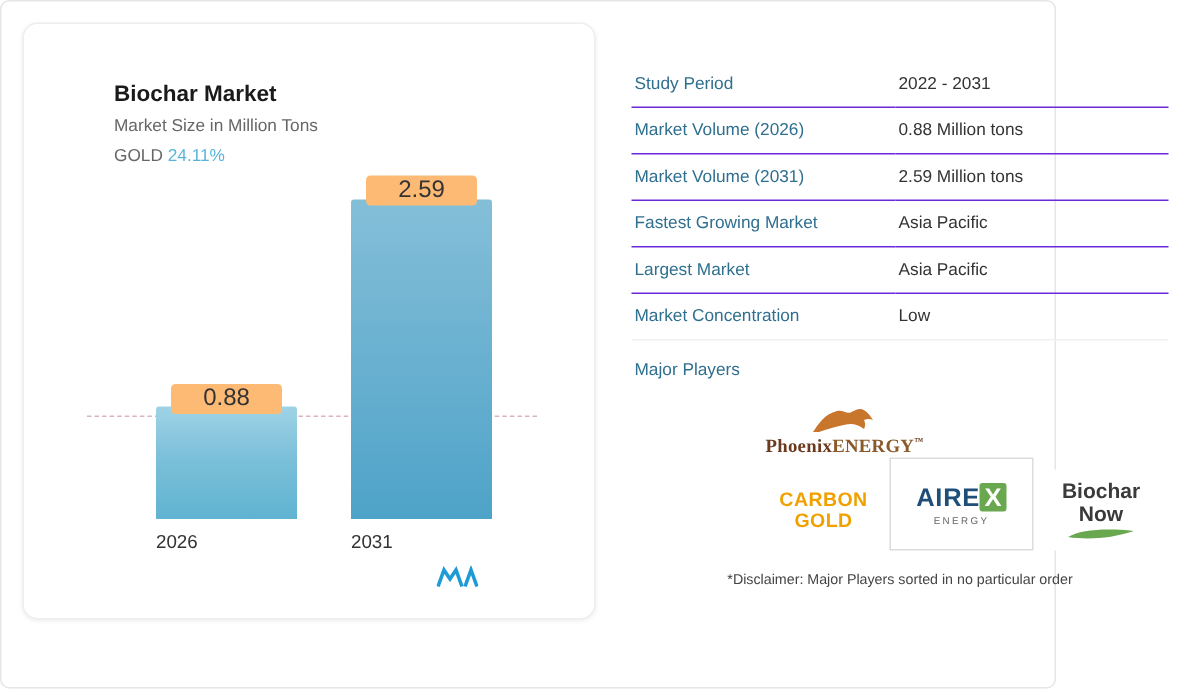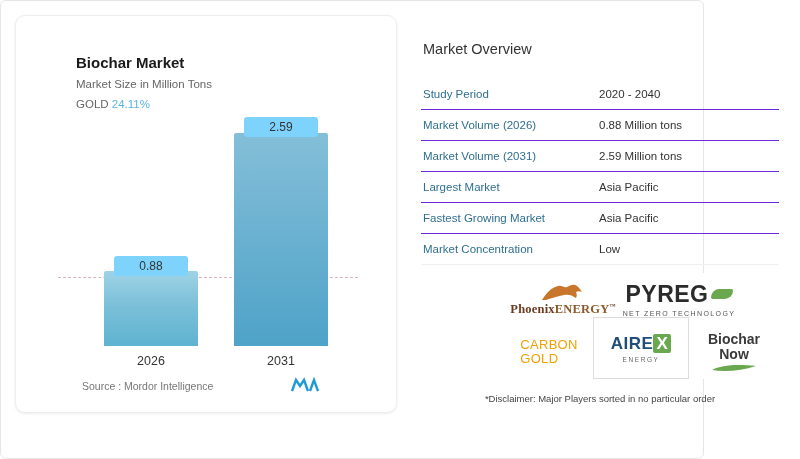--- a/index.html
+++ b/index.html
@@ -90,40 +90,40 @@
     top: 117px;
     height: 213px;
     background: linear-gradient(180deg, #84bfd8 0%, #6fb3d2 40%, #4ea3c8 100%);
   }
   .bar-label {
     position: absolute;
     width: 74px;
     height: 20px;
     line-height: 20px;
     text-align: center;
-    font-size: 12px;
-    color: #333;
-    background: #7dd3fc;
+    font-size: 16px;
+    color: #333;
+    background: #fdba74;
     border-radius: 3px;
   }
   .bar-label-2026 { left: 98px; top: 240px; }
   .bar-label-2031 { left: 228px; top: 101px; }
 
   .dashline {
     position: absolute;
     left: 42px;
     top: 261px;
     width: 300px;
     border-top: 1px dashed #d9b3bd;
   }
 
   .x-label {
     position: absolute;
     width: 94px;
-    text-align: center;
+    text-align: left;
     font-size: 12.5px;
     color: #333;
     top: 338px;
   }
   .x-2026 { left: 88px; }
   .x-2031 { left: 218px; }
 
   .source {
     position: absolute;
     left: 66px;
@@ -233,23 +233,24 @@
     width: 22px;
     height: 10px;
     background: #6aa84f;
     border-radius: 10px 2px 10px 2px;
     vertical-align: 3px;
     margin-left: 2px;
   }
 
   .carbon-text {
     font-size: 13px;
-    font-weight: normal;
+    font-weight: bold;
     color: #f0a100;
     line-height: 1.05;
+    text-align: center;
     letter-spacing: .3px;
   }
   .carbon-text .g { color: #f0a100; }
 
   .airex-text {
     font-size: 17px;
     font-weight: bold;
     color: #1f4e79;
     letter-spacing: .5px;
   }
@@ -307,79 +308,72 @@
       <div class="bar bar-2026"></div>
       <div class="bar bar-2031"></div>
 
       <div class="bar-label bar-label-2026">0.88</div>
       <div class="bar-label bar-label-2031">2.59</div>
 
       <div class="x-label x-2026">2026</div>
       <div class="x-label x-2031">2031</div>
     </div>
 
-    <div class="source">Source :  Mordor Intelligence</div>
 
     <svg class="mi-logo" viewBox="0 0 28 16">
       <path d="M1 14 L5 3 L9 9 L13 3 L17 14" fill="none" stroke="#1e9bd7" stroke-width="2.4"></path>
       <path d="M19 14 L23 3 L27 14" fill="none" stroke="#1e9bd7" stroke-width="2.4"></path>
     </svg>
   </div>
 
   <div class="right-panel">
 
-    <div class="overview-title">Market Overview</div>
 
     <table class="meta">
       <tbody>
         <tr>
           <td class="k">Study Period</td>
-          <td class="v">2020 - 2040</td>
+          <td class="v">2022 - 2031</td>
         </tr>
         <tr>
           <td class="k">Market Volume (2026)</td>
           <td class="v">0.88 Million tons</td>
         </tr>
         <tr>
           <td class="k">Market Volume (2031)</td>
           <td class="v">2.59 Million tons</td>
         </tr>
         <tr>
+          <td class="k">Fastest Growing Market</td>
+          <td class="v">Asia Pacific</td>
+        </tr>
+        <tr>
           <td class="k">Largest Market</td>
           <td class="v">Asia Pacific</td>
         </tr>
         <tr>
-          <td class="k">Fastest Growing Market</td>
-          <td class="v">Asia Pacific</td>
-        </tr>
-        <tr>
           <td class="k">Market Concentration</td>
           <td class="v">Low</td>
         </tr>
       </tbody>
     </table>
 
+    <div class="major-players-label">Major Players</div>
 
     <div class="logos">
 
       <div class="logo-cell lc-phoenix">
         <svg class="phoenix-mark" viewBox="0 0 54 20">
           <path d="M6 18 C10 12 14 6 22 4 C26 3 28 6 31 5 C34 4 36 2 39 3 C42 4 44 7 46 10 C44 9 42 9 40 10 C41 12 41 14 40 16 C36 13 32 12 28 13 C22 14 16 16 10 18 Z" fill="#c8762b"></path>
         </svg>
         <div class="phoenix-text">
           <span>Phoenix</span><span class="phoenix-sub">ENERGY</span><sup style="font-size:6px">™</sup>
         </div>
       </div>
 
-      <div class="logo-cell lc-pyreg">
-        <div>
-          <span class="pyreg-text">PYREG</span><span class="pyreg-swoosh"></span>
-        </div>
-        <div class="pyreg-sub">NET ZERO TECHNOLOGY</div>
-      </div>
 
       <div class="logo-cell lc-carbon">
         <div class="carbon-text">
           <div>CARBON</div>
           <div class="g">GOLD</div>
         </div>
       </div>
 
       <div class="logo-cell lc-biochar">
         <div class="biochar-text">

